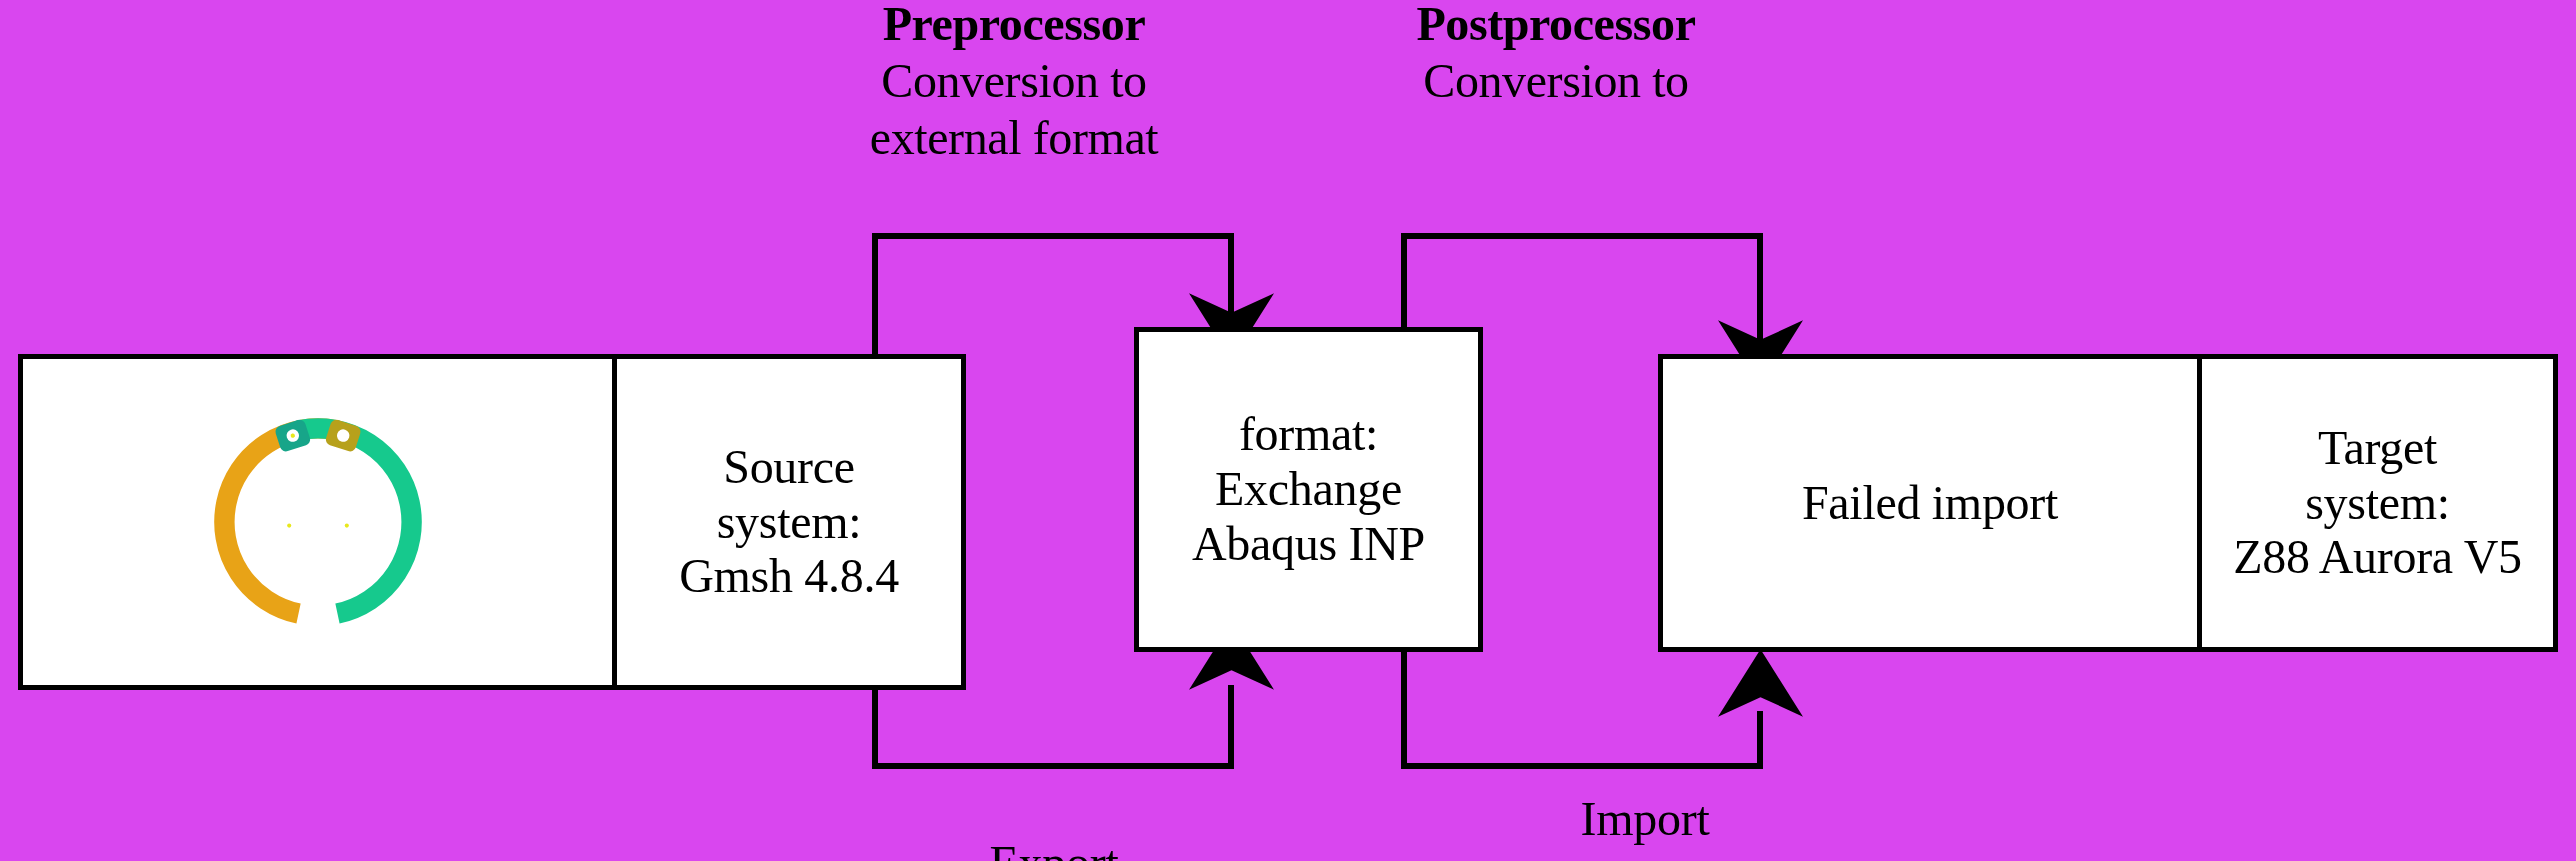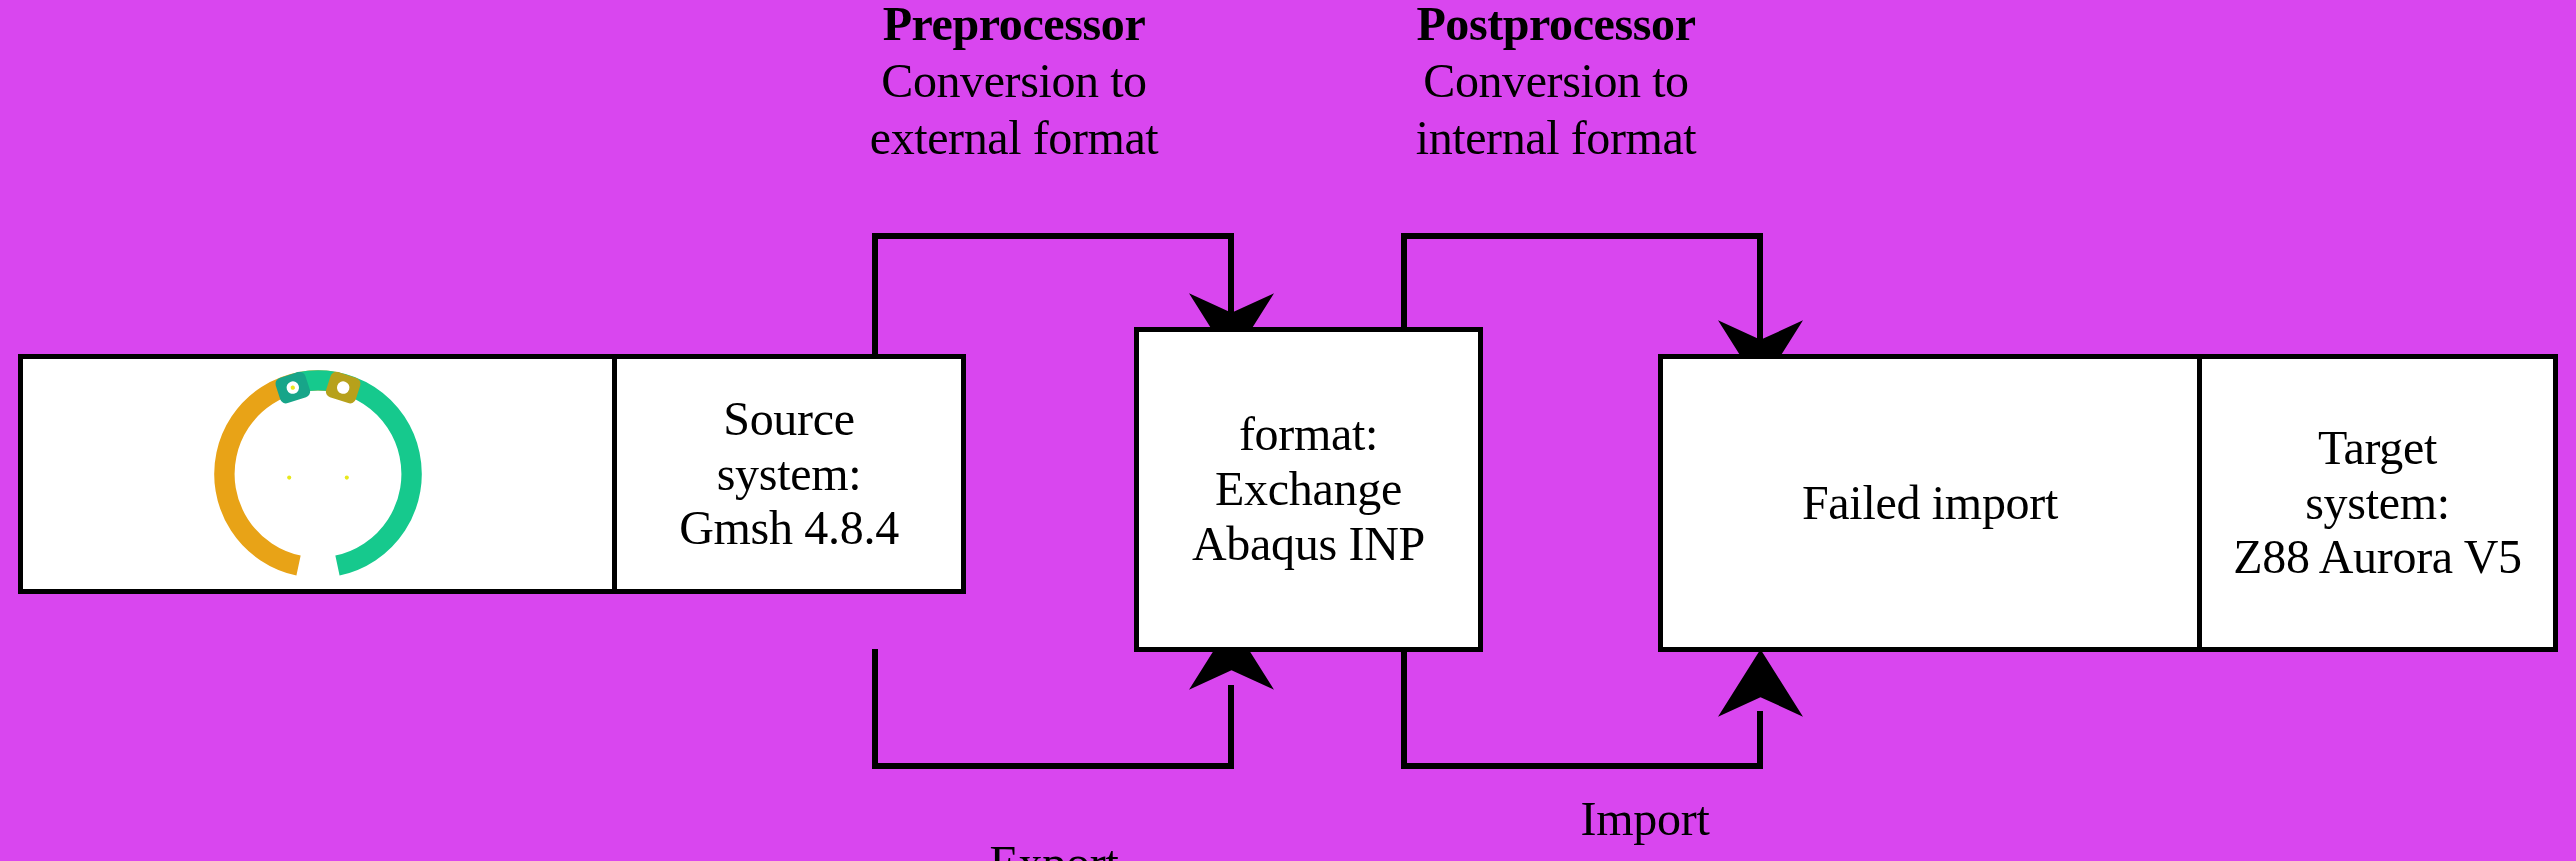--- a/index.html
+++ b/index.html
@@ -54,21 +54,21 @@
     padding:3.6px 9px;
   }
   .cell + .cell{ border-left:5.3px solid #000000; }
   .cell-text{
     font-size:48px;
     line-height:1.14;
     letter-spacing:-0.3px;
   }
 
   
-  #group-source{ left:18px;  top:354px;  width:948px; height:240px; }
+  #group-source{ left:18px;  top:354px;  width:948px; height:336px; }
   #cell-image{  flex:0 0 589px; }
   #cell-source{ flex:1 1 auto; }
 
   
   #group-exchange{ left:1134px; top:327px; width:349px; height:325px; }
 
   
   #group-target{ left:1658px; top:354px; width:900px; height:298px; }
   #cell-failed{ flex:0 0 calc(534px - 0px); }
   #cell-target{ flex:1 1 auto; }
@@ -114,21 +114,20 @@
 
   <div class="phase-head" id="head-pre" style="left:765px; top:-3.6px; width:498px;">
     <div class="phase-title">Preprocessor</div>
     <div class="phase-sub">Conversion to</div>
     <div class="phase-sub">external format</div>
   </div>
 
   <div class="phase-head" id="head-post" style="left:1307px; top:-3.6px; width:498px;">
     <div class="phase-title">Postprocessor</div>
     <div class="phase-sub">Conversion to</div>
-    <div class="phase-sub">internal format</div>
   </div>
 
   <div class="line vline" style="left:872px; top:233px; height:124px;"></div>
 
   <div class="line hline" style="left:872px; top:233px; width:362px;"></div>
 
   <div class="line vline" style="left:1228px; top:233px; height:82px;"></div>
 
   <div class="arrow" style="left:1189px; top:293px;">
     <svg width="85" height="68" viewBox="0 0 96 76">

